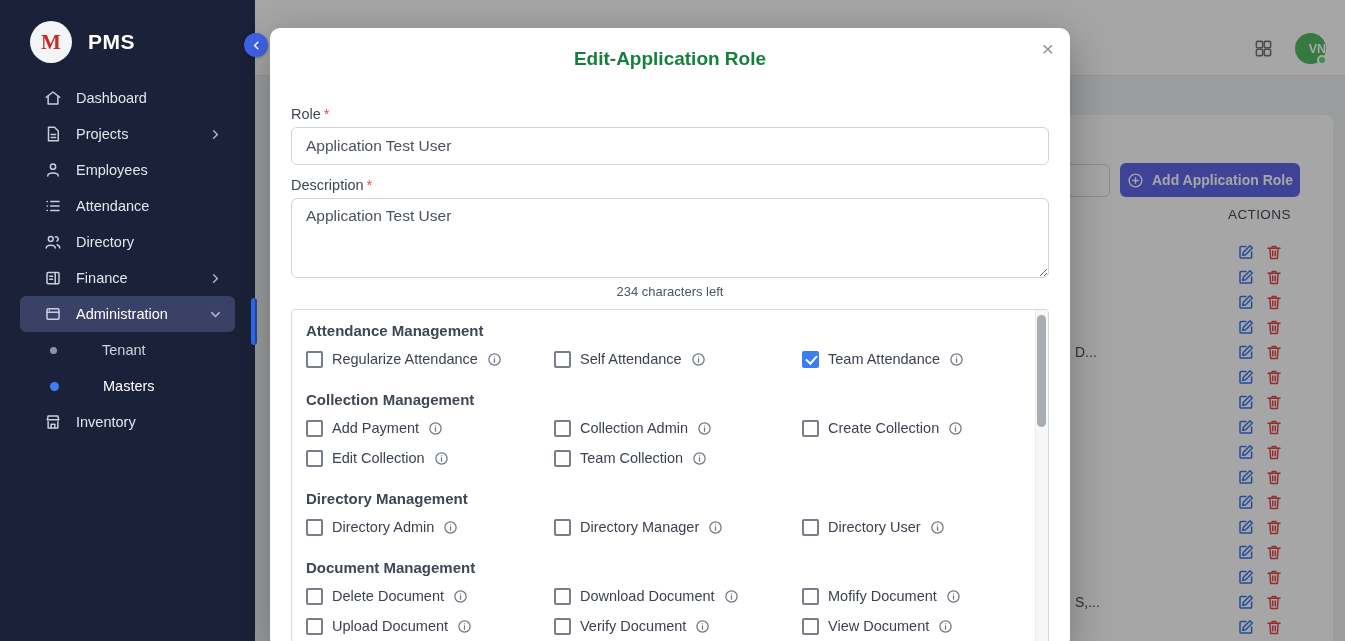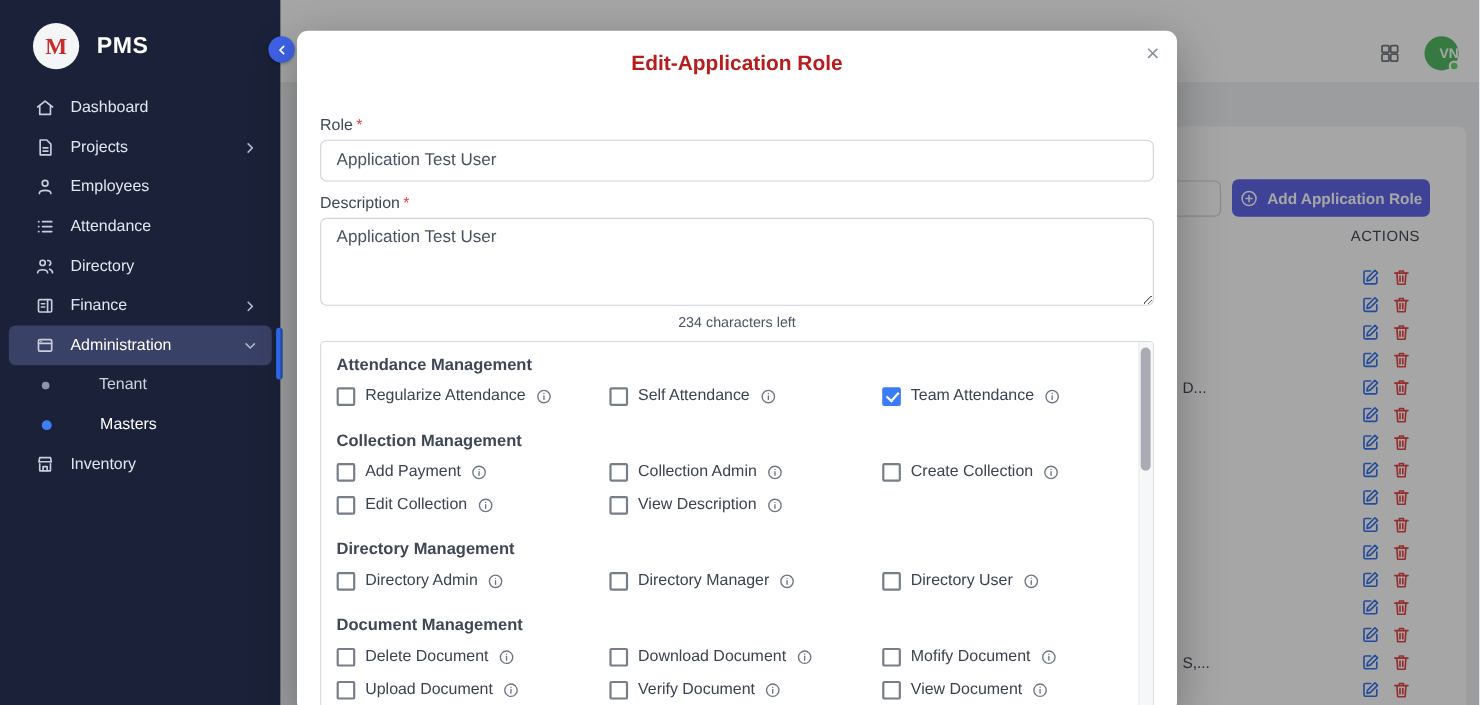--- a/index.html
+++ b/index.html
@@ -5,21 +5,21 @@
   *{margin:0;padding:0;box-sizing:border-box}
   html,body{width:1345px;height:641px;overflow:hidden;font-family:"Liberation Sans",sans-serif;background:#eef0f4}
   .app{position:relative;width:1345px;height:641px;background:#eef0f4;overflow:hidden}
 
   
   .sidebar{position:absolute;left:0;top:0;bottom:0;width:255px;background:#1b2138;z-index:5;color:#dfe3ee}
   .logo-row{display:flex;align-items:center;gap:16px;padding:22px 0 18px 30px;height:80px}
   .logo-circle{width:42px;height:42px;border-radius:50%;background:#f4f5f7;display:flex;align-items:center;justify-content:center;flex:none}
   .logo-m{color:#c92a2a;font-weight:800;font-size:21px;font-family:"Liberation Serif",serif}
   .brand{color:#fff;font-size:21px;font-weight:700;letter-spacing:.5px}
-  .nav{padding:0 8px}
+  .nav{padding:0 20px}
   .nav-item{display:flex;align-items:center;height:36px;padding:0 12px 0 24px;border-radius:6px;color:#e2e6f0;font-size:14.5px;cursor:pointer;white-space:nowrap}
   .nav-item .icn{width:18px;height:18px;flex:none;color:#c9cede;margin-right:14px}
   .nav-item .chev{margin-left:auto;width:15px;height:15px;color:#aeb4c6;flex:none}
   .nav-item.active-parent{background:#3a4166;color:#fff}
   .sub-item{padding-left:30px}
   .dot{width:7px;height:7px;border-radius:50%;background:#8d93a8;flex:none;margin-right:45px}
   .dot.blue{width:9px;height:9px;background:#3f7ef7;margin-right:44px}
   .sub-label{color:#cdd2df}
   .sub-label.active{color:#fff}
   .side-thumb{position:absolute;right:-2px;top:298px;width:6px;height:47px;background:#2f6df6;border-radius:3px;z-index:6}
@@ -43,21 +43,21 @@
   .icon-btn{position:absolute;top:3px;width:18px;height:18px;cursor:pointer}
   .icon-btn.edit{left:957px}
   .icon-btn.del{left:985px}
   .icon-btn svg{width:18px;height:18px}
 
   
   .overlay{position:absolute;left:255px;right:0;top:0;bottom:0;background:rgba(20,20,20,.38);z-index:10}
 
   
   .modal{position:absolute;left:270px;top:28px;width:800px;height:620px;background:#fff;border-radius:10px;z-index:20;box-shadow:0 12px 44px rgba(0,0,0,.3);padding:0 21px}
-  .modal-title{margin-top:20px;text-align:center;font-size:19px;font-weight:700;color:#b91c1c}
+  .modal-title{margin-top:20px;text-align:center;font-size:19px;font-weight:700;color:#15803d}
   .close-btn{position:absolute;top:10px;right:16px;font-size:21px;color:#8b93a1;cursor:pointer;line-height:1;background:none;border:none;font-family:inherit}
   .field-label{margin-top:36px;font-size:14.5px;color:#3f4654}
   .req{color:#e5484d;margin-left:3px}
   .text-input{margin-top:5px;width:100%;height:38px;border:1px solid #cfd4da;border-radius:6px;padding:0 14px;font-size:15.5px;color:#4a5160;font-family:inherit;outline:none}
   .field-label.desc{margin-top:12px}
   .textarea{margin-top:5px;width:100%;height:80px;border:1px solid #cfd4da;border-radius:6px;padding:8px 14px;font-size:15.5px;color:#4a5160;resize:vertical;font-family:inherit;outline:none}
   .chars-left{text-align:center;font-size:13px;color:#4b5563;margin-top:2px}
   .perm-panel{margin-top:10px;border:1px solid #d6dade;border-radius:4px;height:352px;position:relative;overflow:hidden;padding:12px 30px 0 14px}
   .scroll-track{position:absolute;top:0;right:0;bottom:0;width:13px;background:#f6f7f8;border-left:1px solid #ececec}
   .scroll-thumb{position:absolute;top:5px;right:2px;width:9px;height:112px;background:#a9adb3;border-radius:5px;cursor:pointer}
@@ -581,21 +581,21 @@
     <span class="perm-label">Edit Collection</span>
     <svg class="info" viewBox="0 0 24 24" fill="none" stroke="currentColor" stroke-width="2" stroke-linecap="round">
                   <circle cx="12" cy="12" r="9"></circle>
                   <path d="M12 11 V16.2"></path>
                   <path d="M12 7.6 H12.01"></path>
                 </svg>
   </div>
 
   <div class="perm-item">
     <span class="cbx"></span>
-    <span class="perm-label">View Description</span>
+    <span class="perm-label">Team Collection</span>
     <svg class="info" viewBox="0 0 24 24" fill="none" stroke="currentColor" stroke-width="2" stroke-linecap="round">
                   <circle cx="12" cy="12" r="9"></circle>
                   <path d="M12 11 V16.2"></path>
                   <path d="M12 7.6 H12.01"></path>
                 </svg>
   </div>
 </div>
   </div>
 
   <div class="perm-group">

